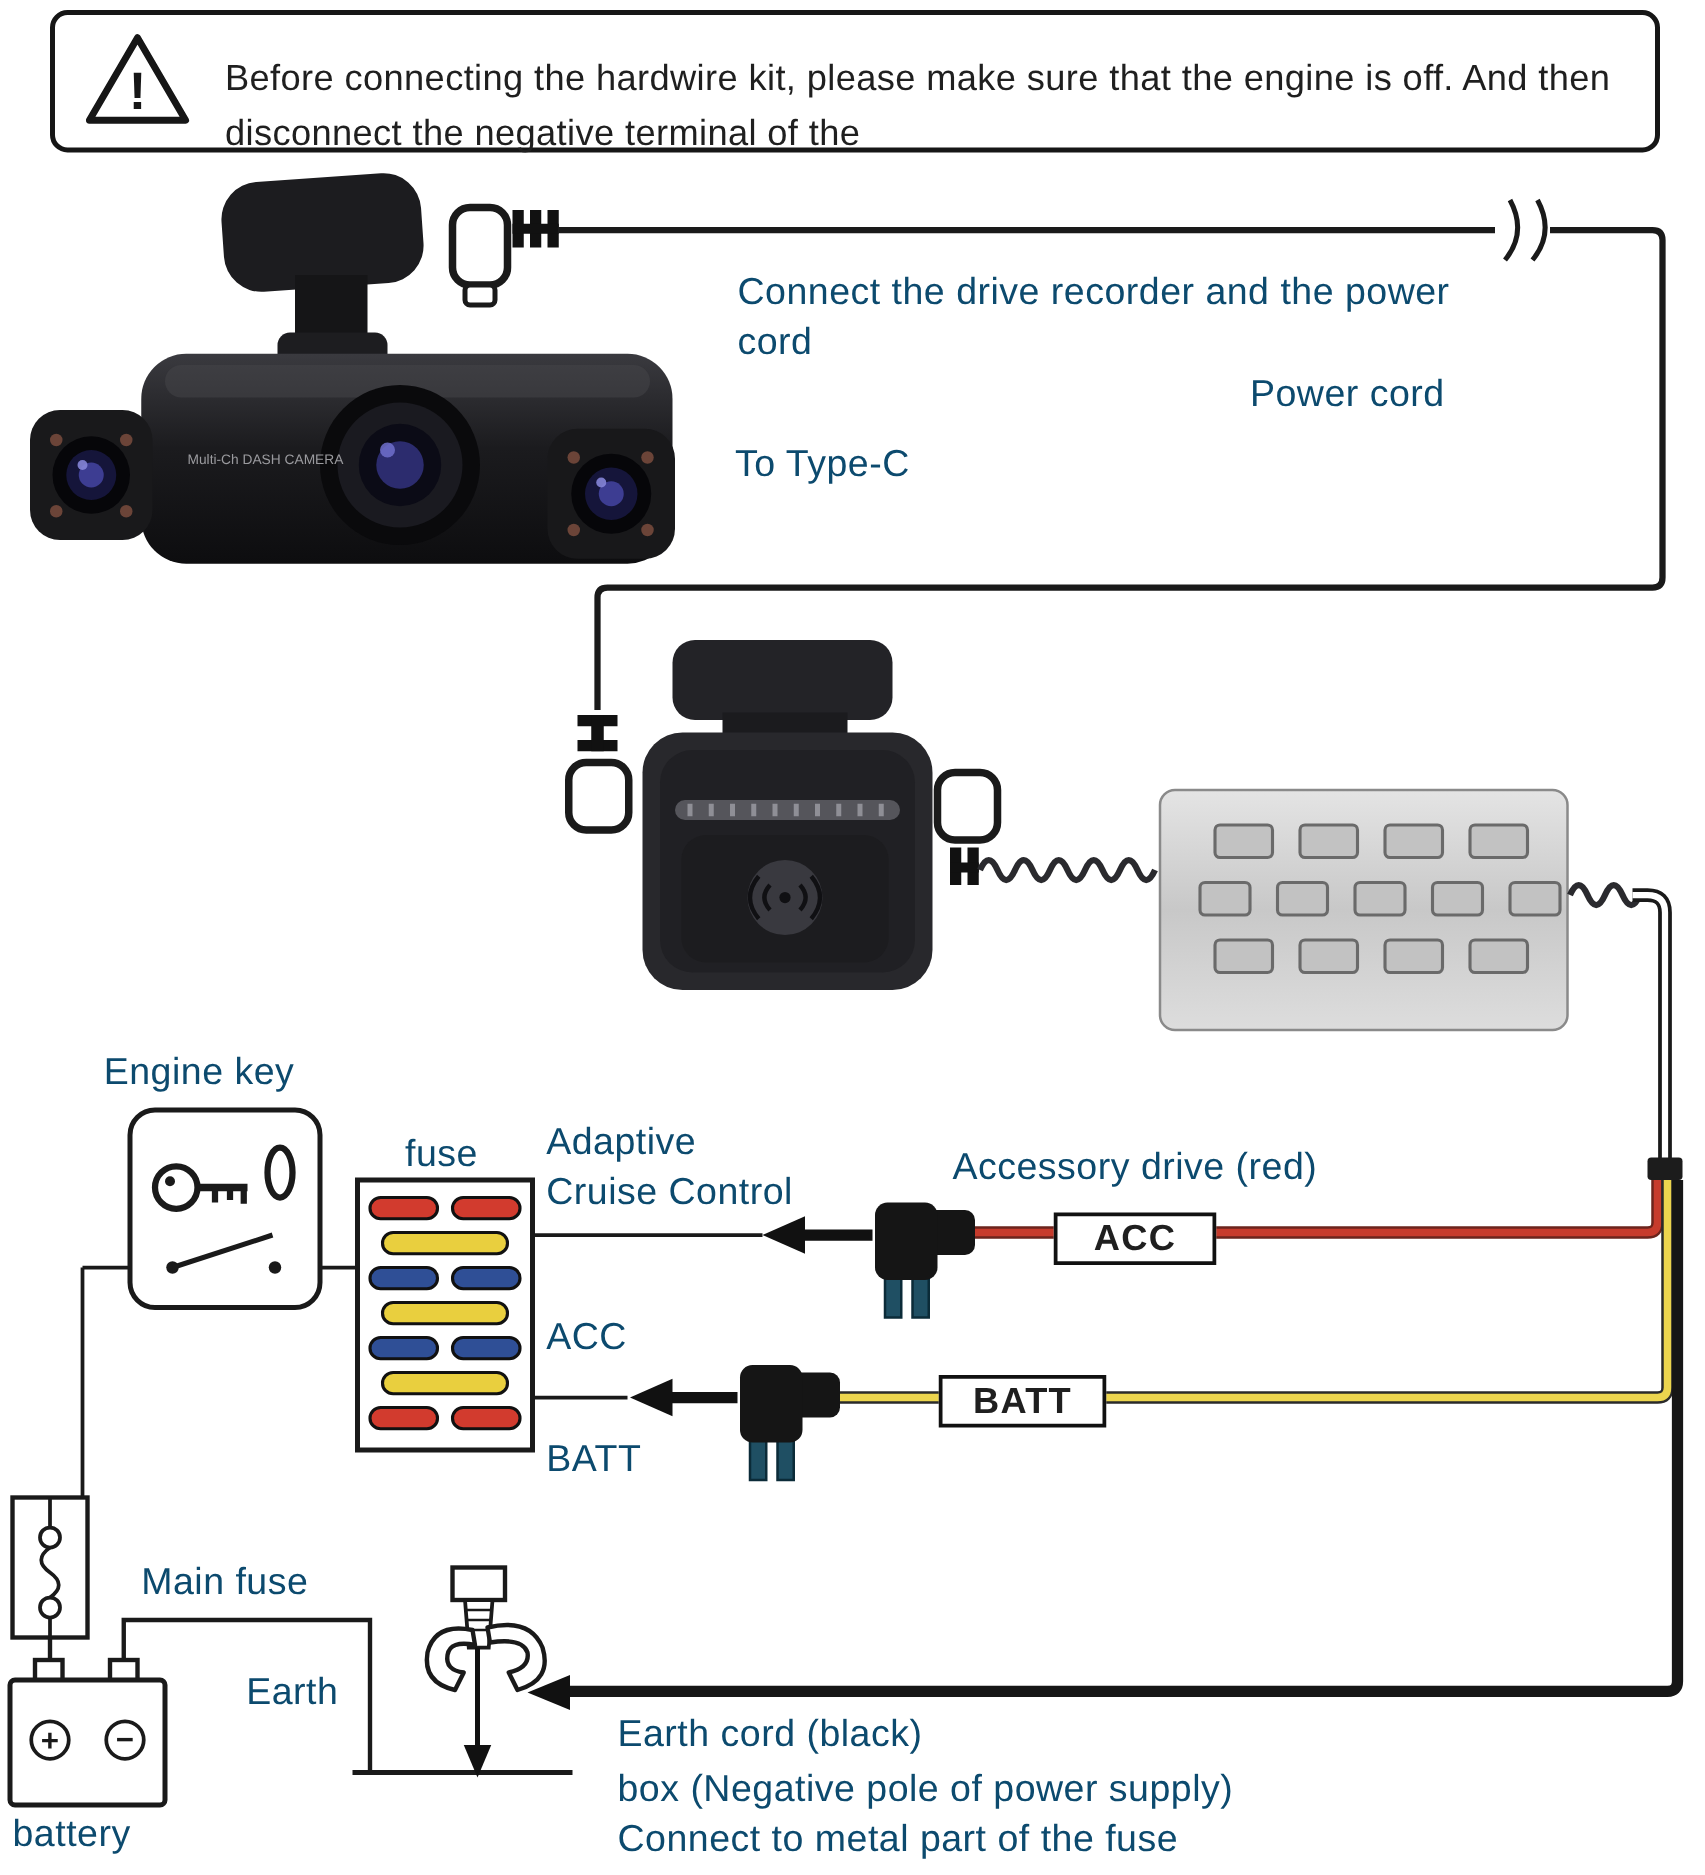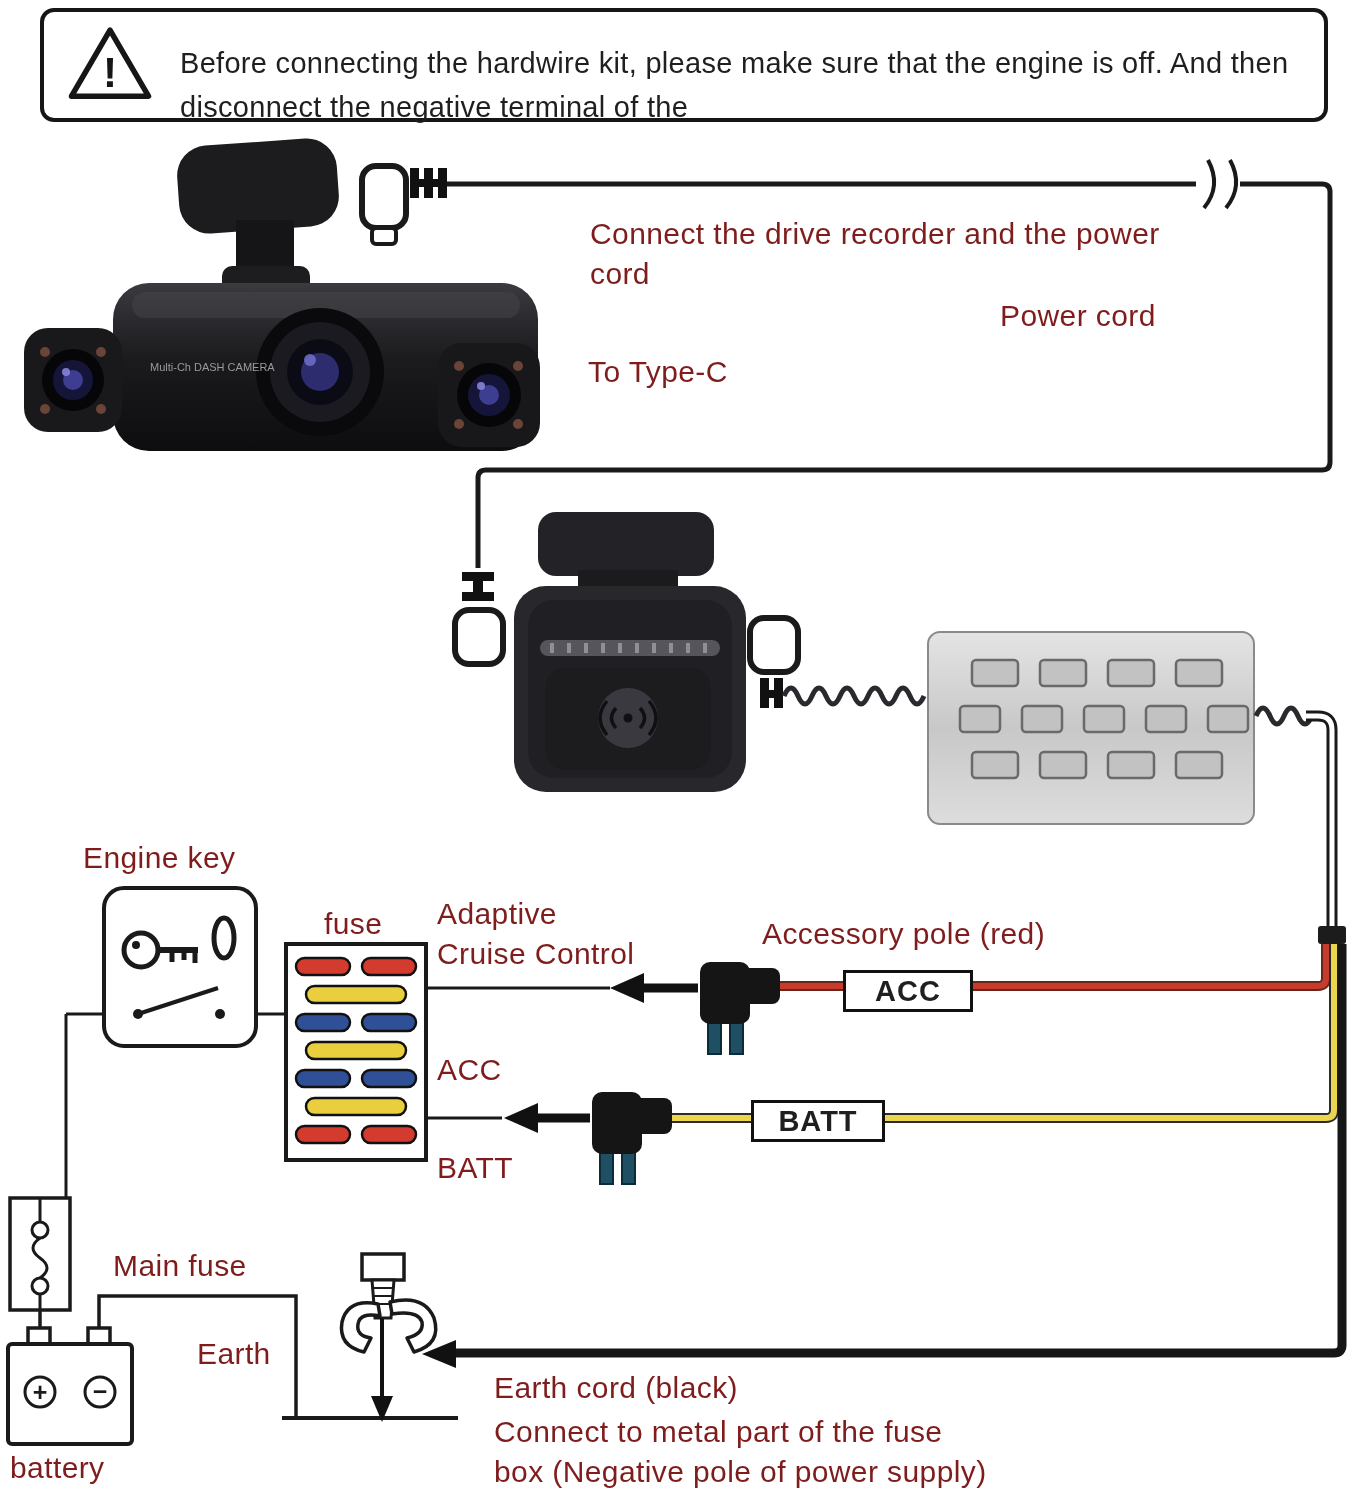--- a/index.html
+++ b/index.html
@@ -1,19 +1,19 @@
 <!DOCTYPE html>
 <html><head>
 <meta charset="utf-8">
 <style>
   * { margin:0; padding:0; box-sizing:border-box; }
   body { background:#ffffff; font-family:"Liberation Sans", sans-serif; }
   .canvas { position:relative; width:1364px; height:1500px; background:#ffffff; overflow:hidden; color:#1f1f1f; }
   .diagram { position:absolute; left:0; top:0; }
-  .label { position:absolute; font-size:30px; letter-spacing:0.4px; color:#7f1d1d; line-height:1.34; }
+  .label { position:absolute; font-size:30px; letter-spacing:0.4px; color:#0c4a6e; line-height:1.34; }
   .warning-box { position:absolute; left:40px; top:8px; width:1288px; height:114px;
                  border:4px solid #161616; border-radius:14px;
                  display:flex; align-items:center; gap:26px; padding:8px 24px 8px 22px; background:#fff; }
   .warning-text { font-size:29px; line-height:1.5; letter-spacing:0.3px; max-width:1120px;margin-top:41px; }
   .badge { position:absolute; background:#ffffff; border:3px solid #111111;
            display:flex; align-items:center; justify-content:center;
            font-weight:bold; font-size:29px; letter-spacing:1px; }
 </style>
 </head>
 <body>
@@ -284,31 +284,31 @@
   <div class="label" style="left:1000px; top:296px;">Power cord</div>
   <div class="label" style="left:588px; top:352px;text-align:center;">To Type-C</div>
 
   <div class="label" style="left:83px; top:838px;">Engine key</div>
   <div class="label" style="left:324px; top:904px;">fuse</div>
 
   <div class="label" style="left:437px; top:894px;">
     <div>Adaptive</div>
     <div>Cruise Control</div>
   </div>
-  <div class="label" style="left:762px; top:914px;">Accessory pole (red)</div>
+  <div class="label" style="left:762px; top:914px;">Accessory drive (red)</div>
   <div class="label" style="left:437px; top:1050px;">ACC</div>
 
   <div class="label" style="left:437px; top:1148px;">BATT</div>
 
   <div class="label" style="left:113px; top:1246px;">Main fuse</div>
   <div class="label" style="left:176px; top:1334px;margin-left:21px;">Earth</div>
   <div class="label" style="left:10px; top:1448px;">battery</div>
 
   <div class="label" style="left:494px; top:1368px;">Earth cord (black)</div>
   <div class="label" style="left:494px; top:1412px;">
+    <div>box (Negative pole of power supply)</div>
     <div>Connect to metal part of the fuse</div>
-    <div>box (Negative pole of power supply)</div>
   </div>
 
   <div class="badge" style="left:843px; top:970px; width:130px; height:42px;">ACC</div>
   <div class="badge" style="left:751px; top:1100px; width:134px; height:42px;">BATT</div>
 
 </div>
 
 </body></html>

